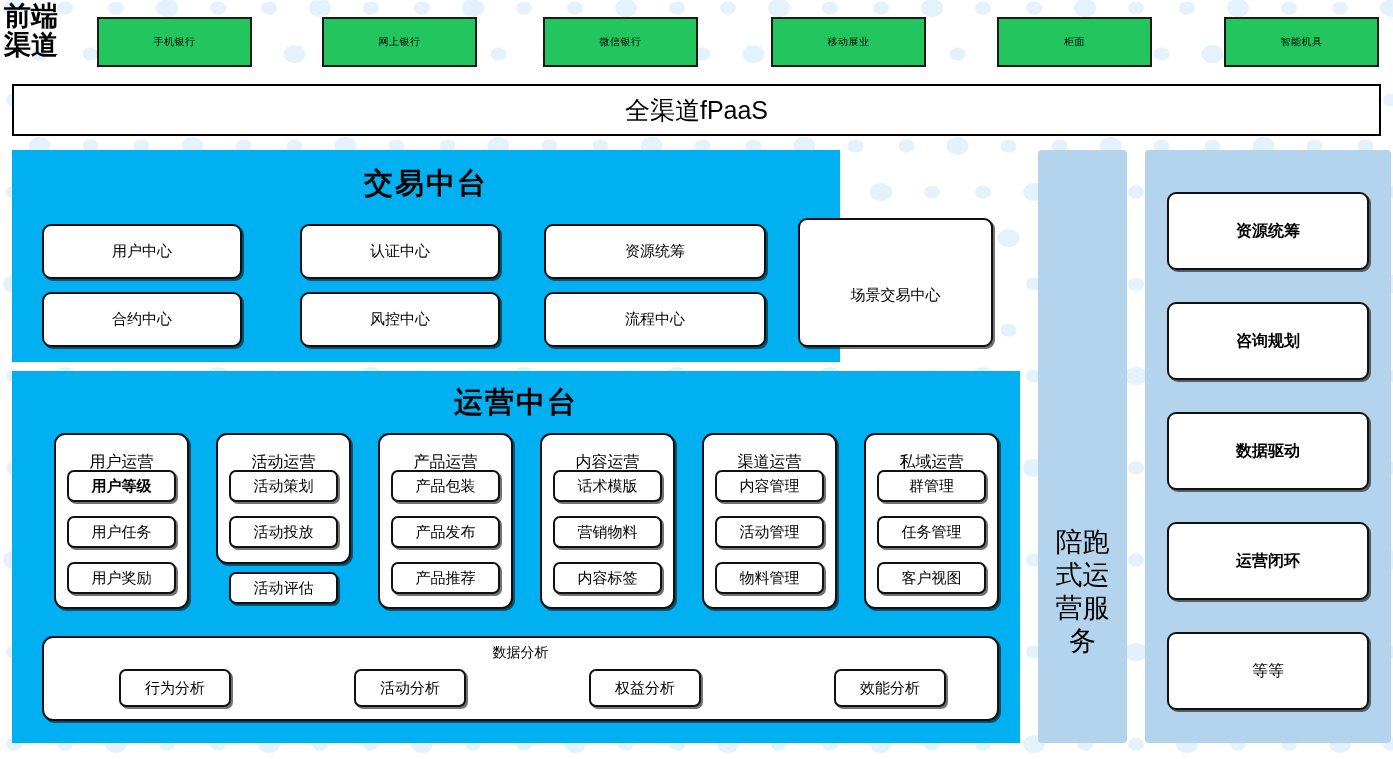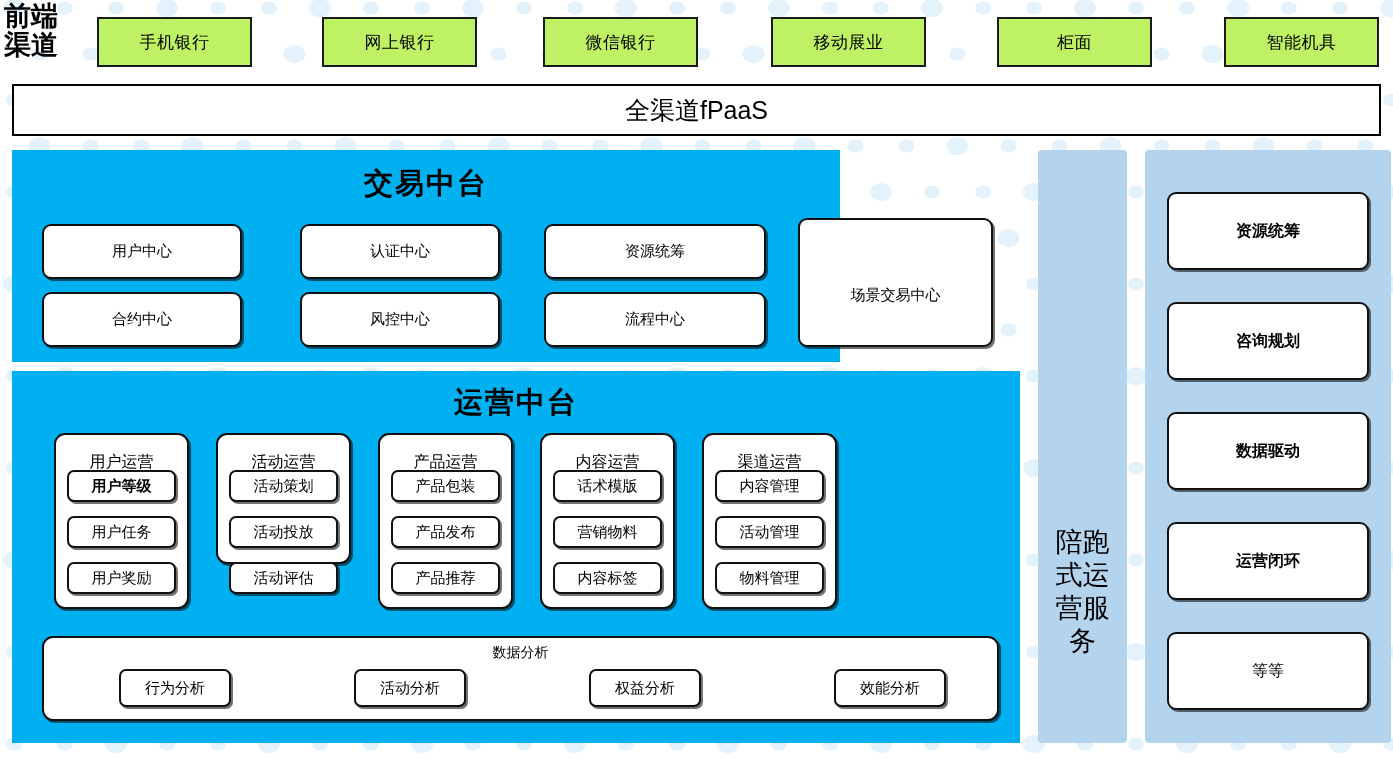--- a/index.html
+++ b/index.html
@@ -27,27 +27,27 @@
   #root {
     position: absolute;
     left: 0; top: 0;
     width: 1393px; height: 759px;
     z-index: 1;
   }
 
   
   .plain-box {
     position: absolute;
-    background: #bef264;
+    background: #22c55e;
     border: 2px solid #1a1a1a;
     box-sizing: border-box;
     display: flex;
     align-items: center;
     justify-content: center;
-    font-size: 17px;
+    font-size: 10px;
     color: #000000;
     letter-spacing: .5px;
   }
 
   
   #channel-label {
     position: absolute;
     left: 4px;
     top: 2px;
     width: 84px;
@@ -782,21 +782,21 @@
       <div class="op-col-title">用户运营</div>
       <div class="op-item" style="top:35px;font-weight:bold;">用户等级</div>
       <div class="op-item" style="top:81px;">用户任务</div>
       <div class="op-item" style="top:127px;">用户奖励</div>
     </div>
 
     <div class="op-col" style="left:204px; top:62px; width:135px; height:131px;">
       <div class="op-col-title">活动运营</div>
       <div class="op-item" style="top:35px;">活动策划</div>
       <div class="op-item" style="top:81px;">活动投放</div>
-      <div class="op-item" style="top:127px;">活动评估</div>
+      <div class="op-item" style="top:137px;">活动评估</div>
     </div>
 
     <div class="op-col" style="left:366px; top:62px; width:135px; height:176px;">
       <div class="op-col-title">产品运营</div>
       <div class="op-item" style="top:35px;">产品包装</div>
       <div class="op-item" style="top:81px;">产品发布</div>
       <div class="op-item" style="top:127px;border-radius:7px;">产品推荐</div>
     </div>
 
     <div class="op-col" style="left:528px; top:62px; width:135px; height:176px;">
@@ -806,20 +806,26 @@
       <div class="op-item" style="top:127px;">内容标签</div>
     </div>
 
     <div class="op-col" style="left:690px; top:62px; width:135px; height:176px;">
       <div class="op-col-title">渠道运营</div>
       <div class="op-item" style="top:35px;">内容管理</div>
       <div class="op-item" style="top:81px;">活动管理</div>
       <div class="op-item" style="top:127px;">物料管理</div>
     </div>
 
+    <div class="op-col" style="left:852px; top:62px; width:135px; height:176px;">
+      <div class="op-col-title">私域运营</div>
+      <div class="op-item" style="top:35px;">群管理</div>
+      <div class="op-item" style="top:81px;">任务管理</div>
+      <div class="op-item" style="top:127px;">客户视图</div>
+    </div>
 
     <div id="analysis-band" style="left:30px; top:265px; width:957px; height:85px;">
       <div id="analysis-title">数据分析</div>
       <div class="analysis-item" style="left:75px;">行为分析</div>
       <div class="analysis-item" style="left:310px;">活动分析</div>
       <div class="analysis-item" style="left:545px;">权益分析</div>
       <div class="analysis-item" style="left:790px;">效能分析</div>
     </div>
   </div>
 

